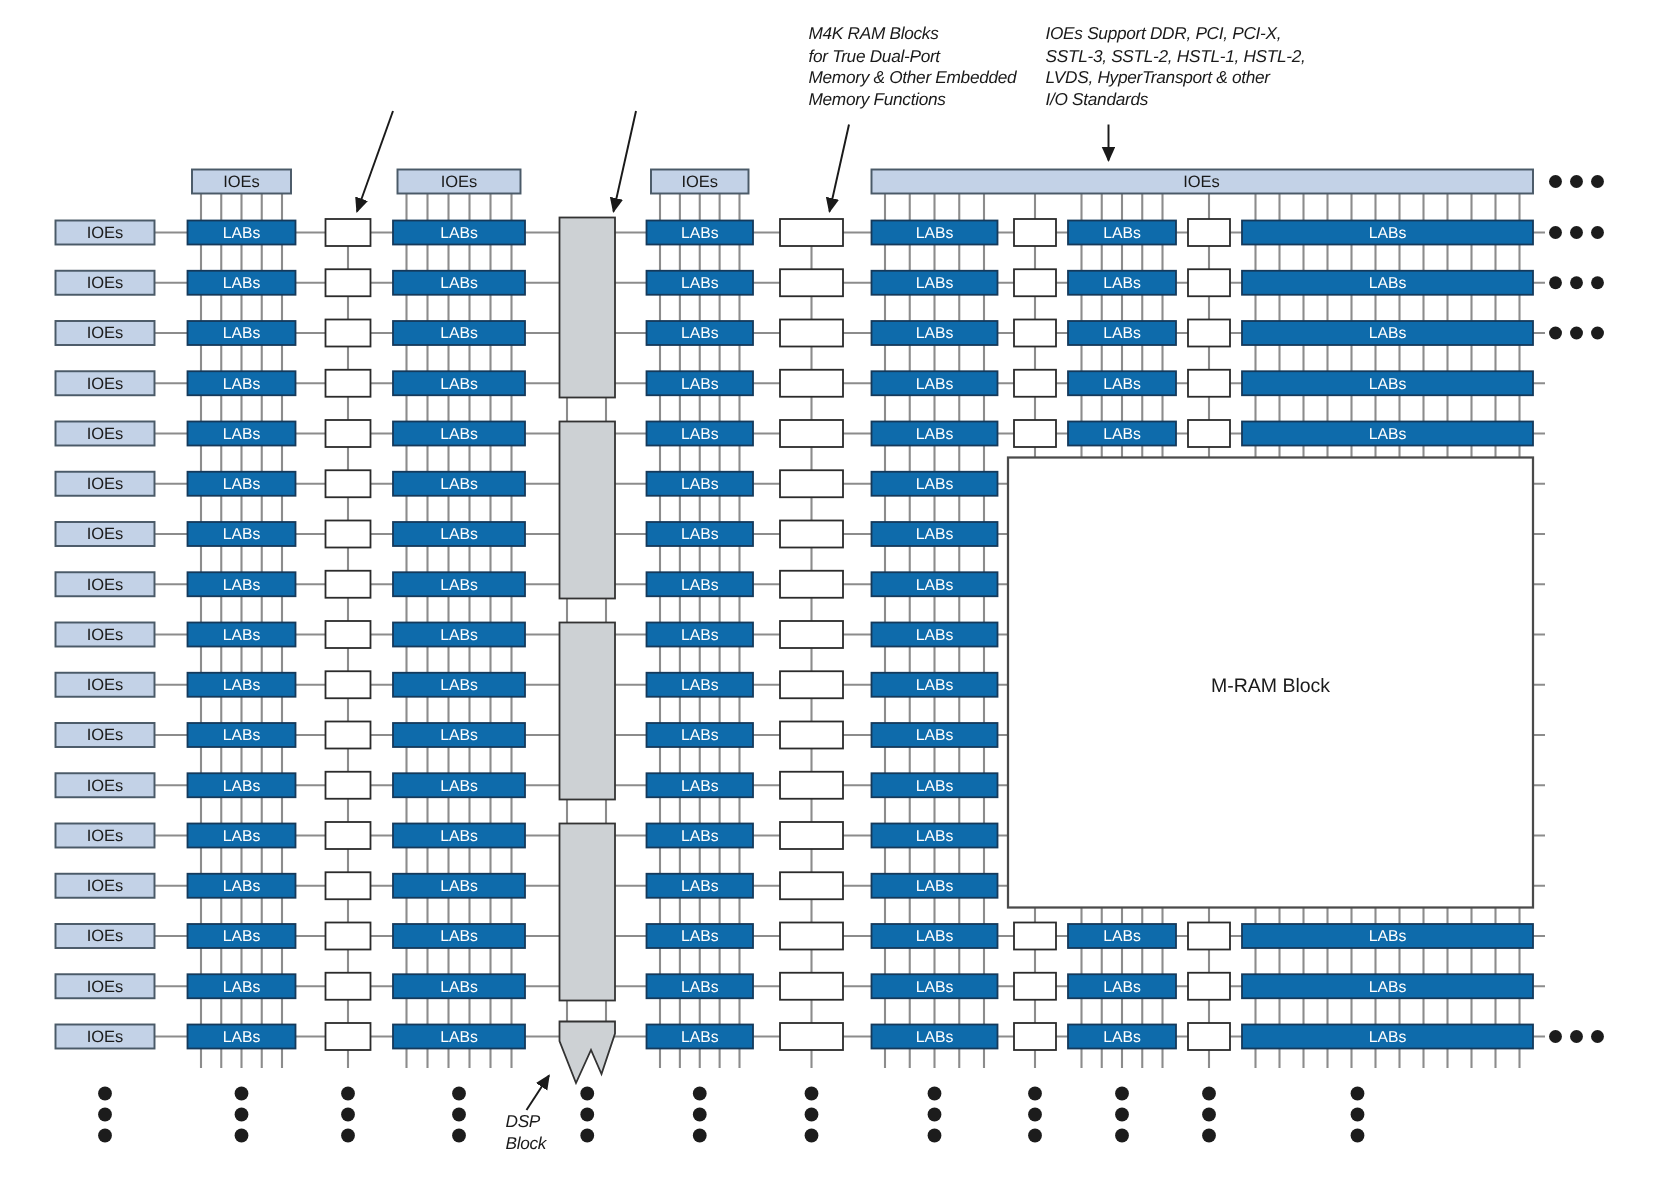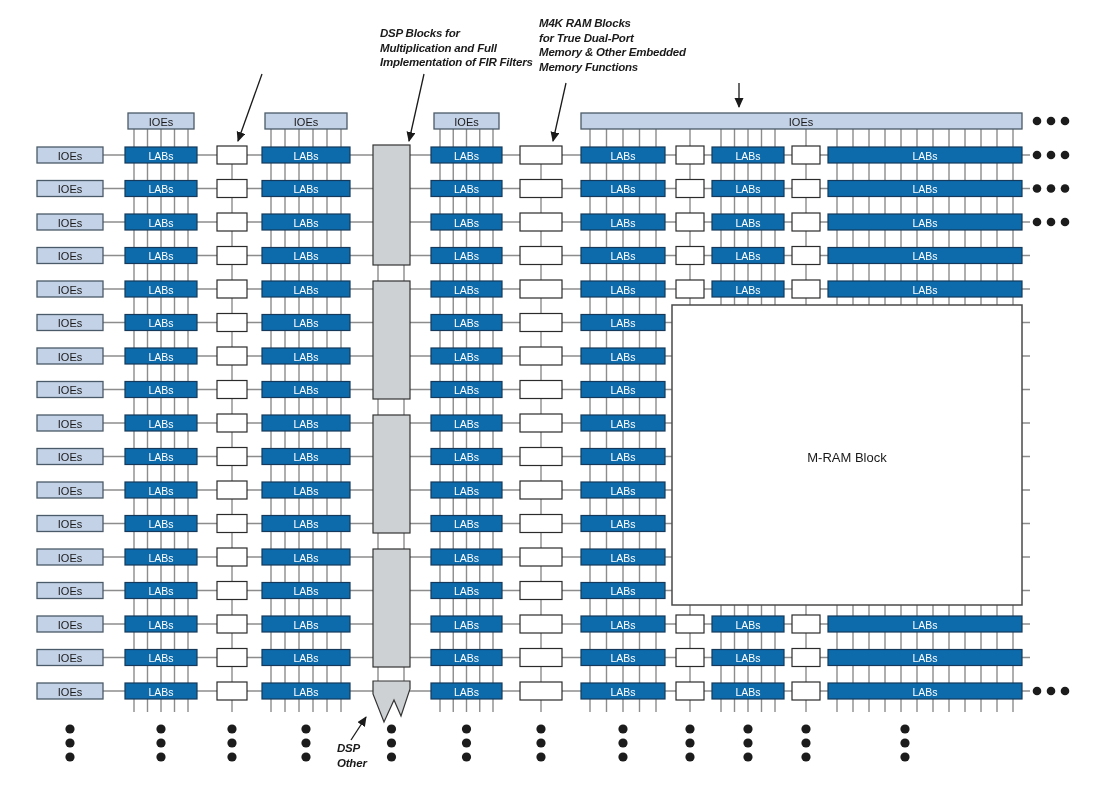--- a/index.html
+++ b/index.html
@@ -3,21 +3,21 @@
 <meta charset="utf-8">
 <style>
   html,body{margin:0;padding:0;background:#ffffff;}
   .stage{
     position:relative;width:1107px;height:793px;background:#ffffff;
     font-family:"Liberation Sans",sans-serif;overflow:hidden;
   }
   svg.diagram{position:absolute;left:0;top:0;}
   .ann{
     position:absolute;font-style:italic;font-size:11.5px;line-height:14.5px;
-    color:#1a1a1a;white-space:pre-line;letter-spacing:-0.2px;font-weight:bold;
+    color:#1a1a1a;white-space:pre-line;letter-spacing:-0.2px;
   }
 </style>
 </head>
 <body>
 
 <div class="stage">
   <svg id="diagram-svg" class="diagram" width="1107" height="793" viewBox="0 0 1107 793">
       <defs>
         <marker id="ah" markerWidth="12" markerHeight="12" refX="9" refY="4.5" orient="auto" markerUnits="userSpaceOnUse">
           <path d="M0,0 L10,4.5 L0,9 Z" fill="#1a1a1a"></path>
@@ -413,25 +413,26 @@
         <circle cx="905" cy="757" r="4.6"></circle>
       </g>
       <line x1="262" y1="74" x2="238" y2="141" stroke="#1a1a1a" stroke-width="1.3" marker-end="url(#ah)"></line>
       <line x1="424" y1="74" x2="409" y2="141" stroke="#1a1a1a" stroke-width="1.3" marker-end="url(#ah)"></line>
       <line x1="566" y1="83" x2="553" y2="141" stroke="#1a1a1a" stroke-width="1.3" marker-end="url(#ah)"></line>
       <line x1="739" y1="83" x2="739" y2="107" stroke="#1a1a1a" stroke-width="1.3" marker-end="url(#ah)"></line>
       <line x1="351" y1="740" x2="366" y2="717" stroke="#1a1a1a" stroke-width="1.3" marker-end="url(#ah)"></line>
     </svg>
 
 
-  <div class="ann" style="left:380px;top:26px">DSP Blocks for
-Multiplication and Full
-Implementation of FIR Filters</div>
 
   <div class="ann" style="left:539px;top:16px">M4K RAM Blocks
 for True Dual-Port
 Memory &amp; Other Embedded
 Memory Functions</div>
 
+  <div class="ann" style="left:697px;top:16px">IOEs Support DDR, PCI, PCI-X,
+SSTL-3, SSTL-2, HSTL-1, HSTL-2,
+LVDS, HyperTransport &amp; other
+I/O Standards</div>
 
   <div class="ann" style="left:337px;top:741px">DSP
-Other</div>
+Block</div>
 </div>
 
 </body></html>

